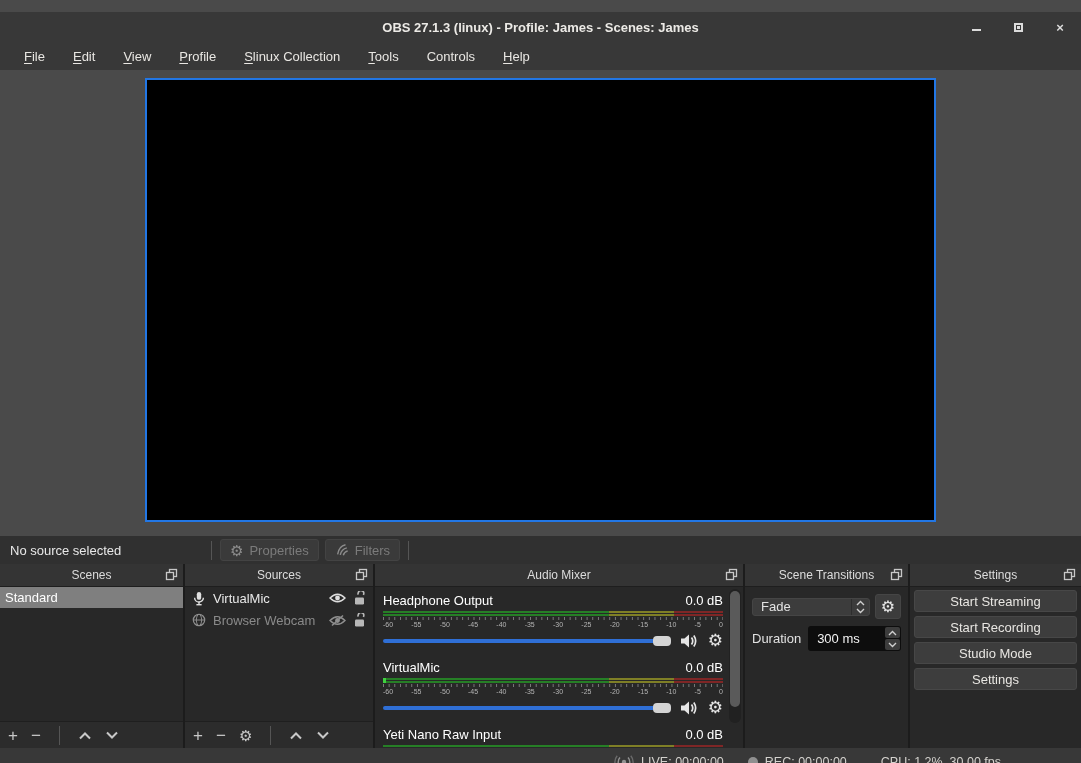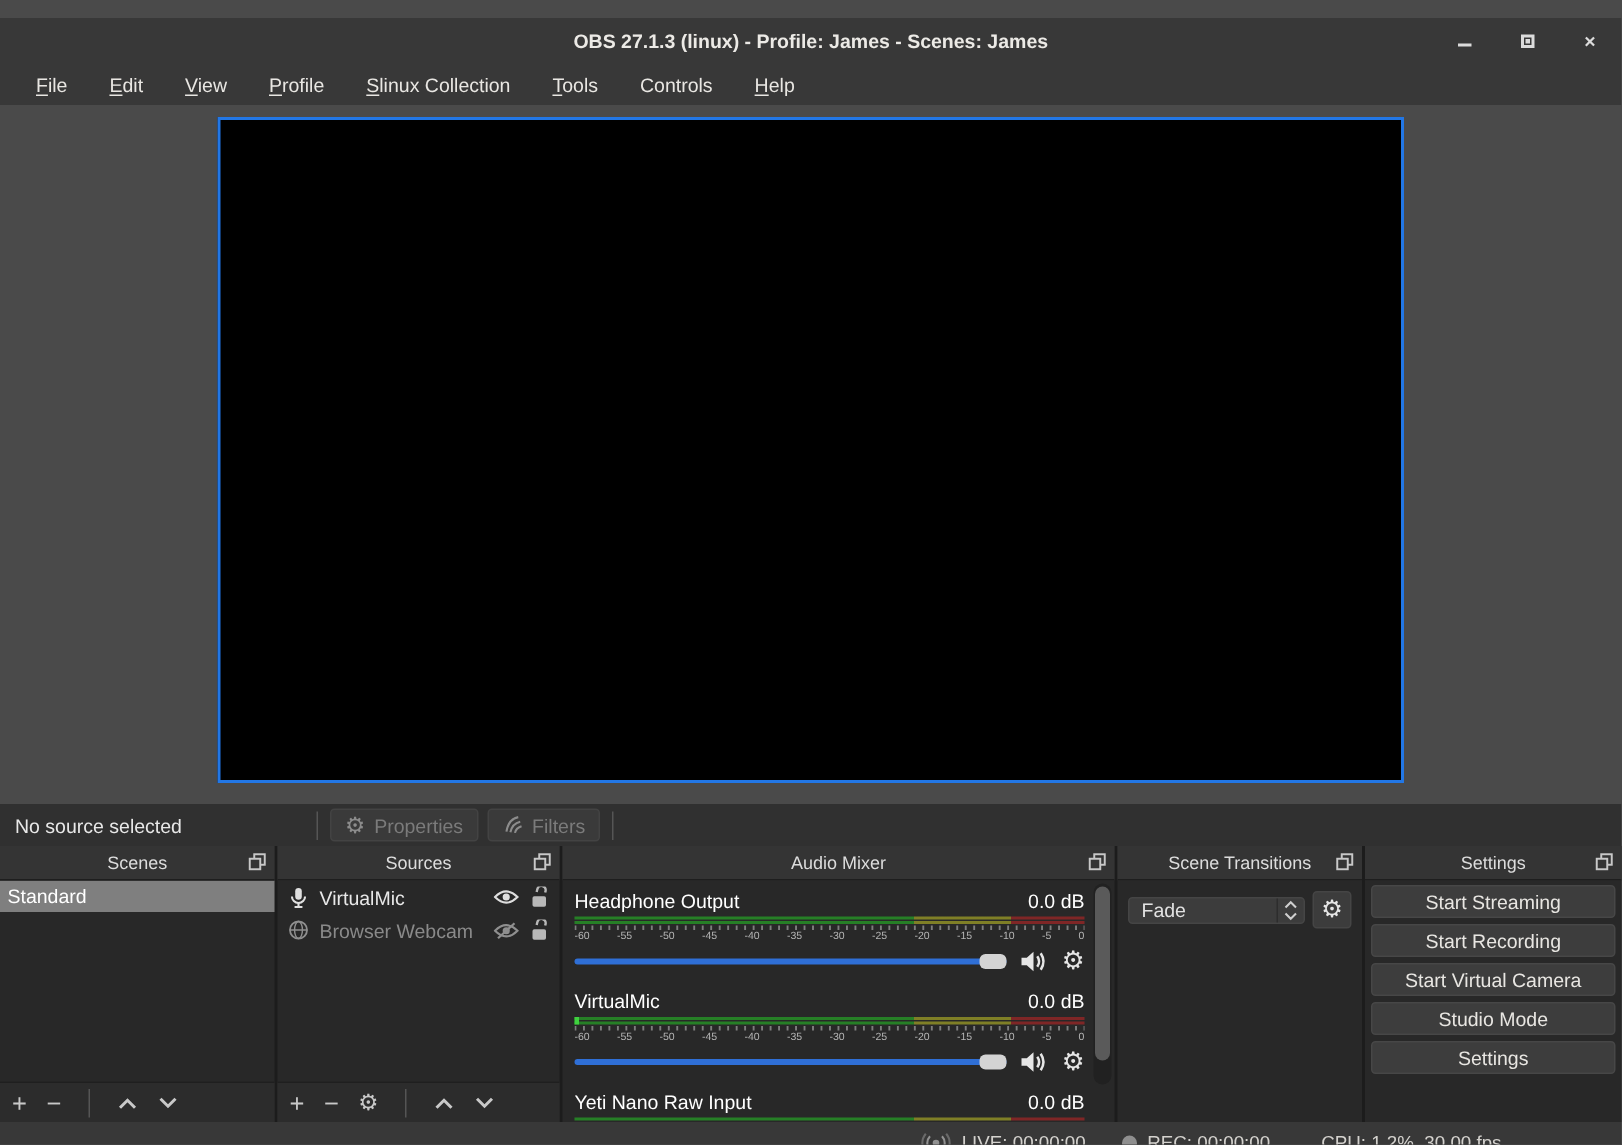--- a/index.html
+++ b/index.html
@@ -384,37 +384,54 @@
                 </svg>
               <svg width="9" height="6" viewBox="0 0 9 6">
                   <path d="M1 1 L4.5 4.5 L8 1" stroke="#cfcfcf" stroke-width="1.4" fill="none"></path>
                 </svg>
             </span>
           </div>
           <span class="gear-btn">
               <span class="gear" style="color:#e6e6e6;">⚙</span>
             </span>
         </div>
+        <div class="trans-row2">
+          <span class="dur-label">Duration</span>
+          <div class="spinbox">
+            <span class="sp-value">300 ms</span>
+            <span class="sp-arrows">
+              <span class="sp-btn">
+                  <svg width="9" height="6" viewBox="0 0 9 6">
+                    <path d="M1 5 L4.5 1.5 L8 5" stroke="#cfcfcf" stroke-width="1.4" fill="none"></path>
+                  </svg>
+                </span>
+              <span class="sp-btn">
+                  <svg width="9" height="6" viewBox="0 0 9 6">
+                    <path d="M1 1 L4.5 4.5 L8 1" stroke="#cfcfcf" stroke-width="1.4" fill="none"></path>
+                  </svg>
+                </span>
+            </span>
+          </div>
+        </div>
       </div>
     </div>
 
     <div class="panel panel-controls">
       <div class="panel-header">
         <span>Settings</span>
         <span class="popout">
           <svg width="13" height="13" viewBox="0 0 13 13">
               <rect x="4.5" y="1.5" width="7" height="7" fill="none" stroke="#c8c8c8" stroke-width="1.3"></rect>
               <rect x="1.5" y="4.5" width="7" height="7" fill="#343434" stroke="#c8c8c8" stroke-width="1.3"></rect>
             </svg>
         </span>
       </div>
       <div class="controls-content">
         <button class="ctl-btn">Start Streaming</button>
         <button class="ctl-btn">Start Recording</button>
-        <button class="ctl-btn">Start Virtual Camera</button>
         <button class="ctl-btn">Studio Mode</button>
         <button class="ctl-btn">Settings</button>
       </div>
     </div>
 
   </div>
 
   <div class="statusbar">
     <span class="sb-group">
       <svg width="20" height="14" viewBox="0 0 20 14">

